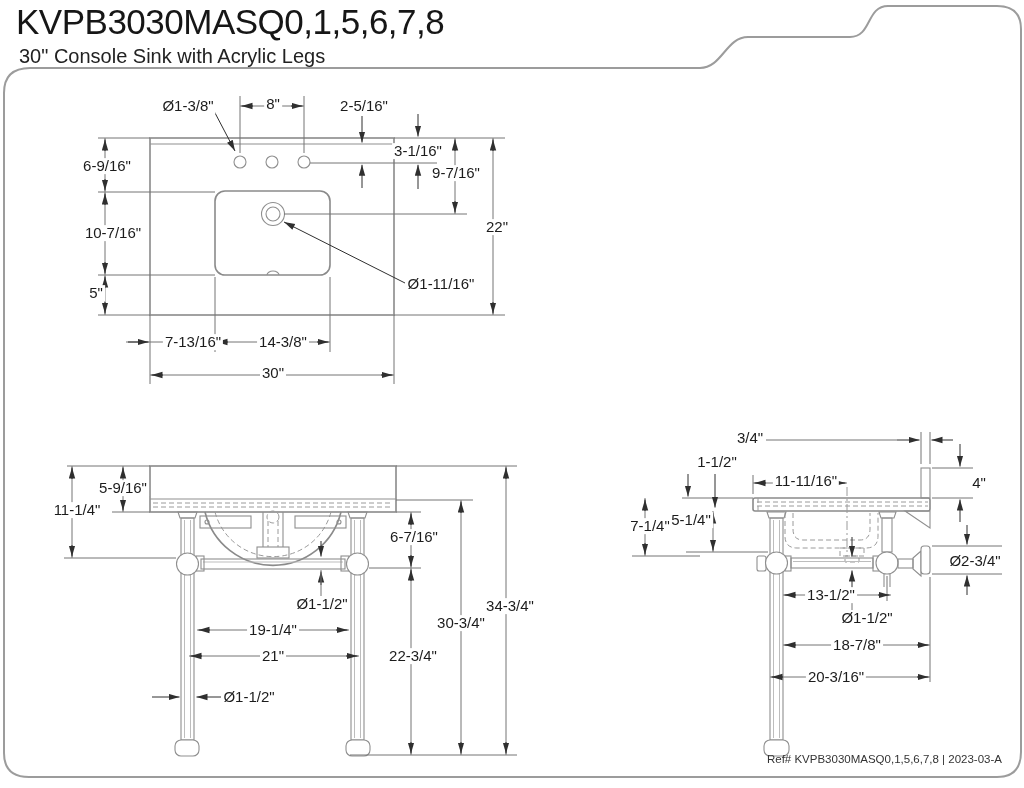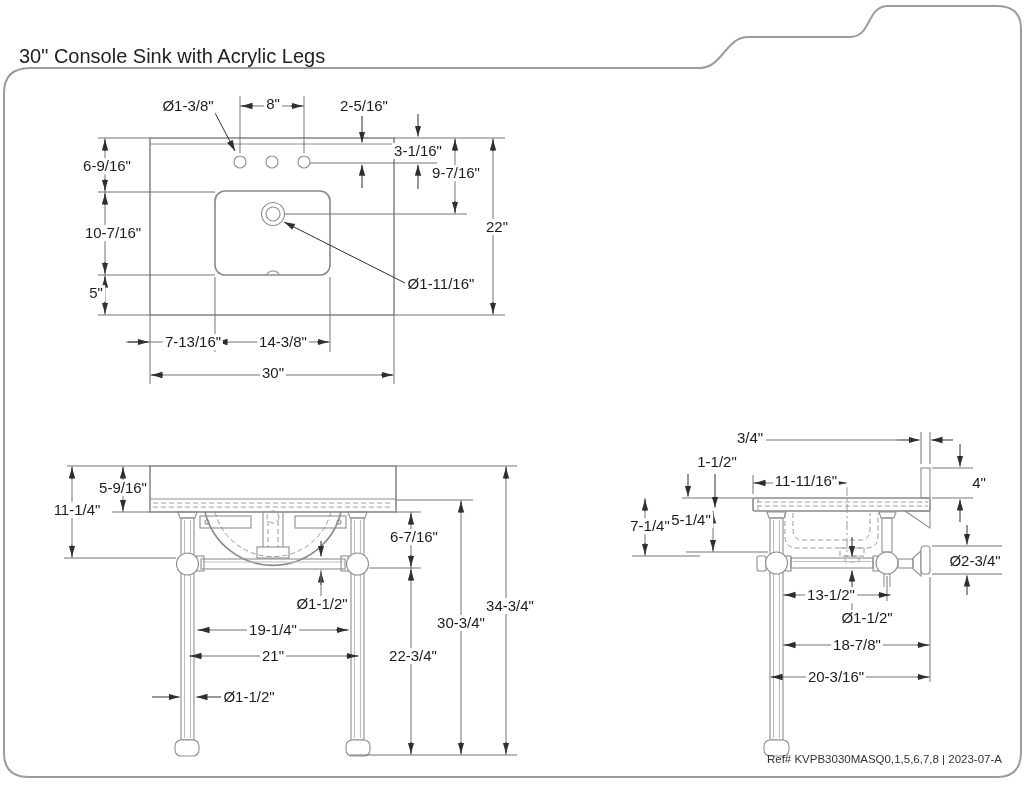--- a/index.html
+++ b/index.html
@@ -277,22 +277,23 @@
         <line class="dim" x1="783" y1="645" x2="930" y2="645"></line>
         <line class="ar" x1="796" y1="645" x2="784.5" y2="645"></line>
         <line class="ar" x1="917" y1="645" x2="928.5" y2="645"></line>
         <line class="dim" x1="770" y1="677" x2="930" y2="677"></line>
         <line class="ar" x1="783" y1="677" x2="771.5" y2="677"></line>
         <line class="ar" x1="917" y1="677" x2="928.5" y2="677"></line>
       </g>
     </g>
   </svg>
 
+  <div class="title">KVPB3030MASQ0,1,5,6,7,8</div>
   <div class="subtitle">30" Console Sink with Acrylic Legs</div>
-  <div class="footer-ref">Ref# KVPB3030MASQ0,1,5,6,7,8 | 2023-07-A</div>
+  <div class="footer-ref">Ref# KVPB3030MASQ0,1,5,6,7,8 | 2023-03-A</div>
 
   <div class="dim-label" style="left:188px;top:106px;">Ø1-3/8"</div>
   <div class="dim-label" style="left:273px;top:104px;">8"</div>
   <div class="dim-label" style="left:364px;top:106px;">2-5/16"</div>
   <div class="dim-label" style="left:418px;top:151px;">3-1/16"</div>
   <div class="dim-label" style="left:456px;top:173px;">9-7/16"</div>
   <div class="dim-label" style="left:497px;top:227px;">22"</div>
   <div class="dim-label" style="left:107px;top:166px;">6-9/16"</div>
   <div class="dim-label" style="left:113px;top:233px;">10-7/16"</div>
   <div class="dim-label" style="left:96px;top:293px;">5"</div>

